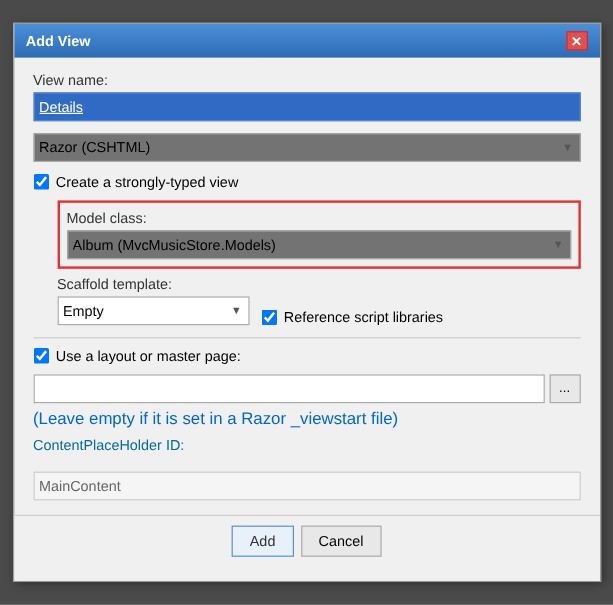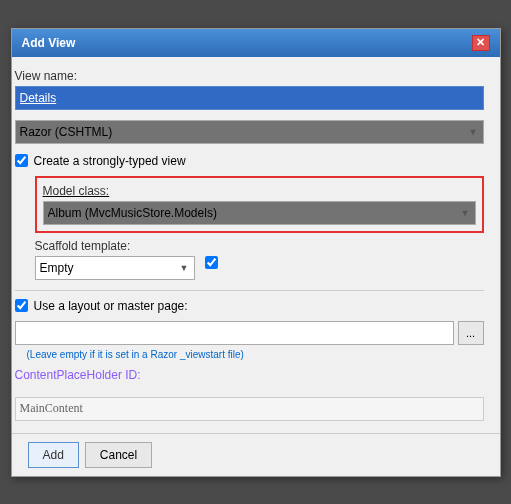--- a/index.html
+++ b/index.html
@@ -36,21 +36,21 @@
       width: 18px;
       height: 16px;
       font-size: 11px;
       cursor: pointer;
       display: flex;
       align-items: center;
       justify-content: center;
       font-weight: bold;
     }
     .dialog-body {
-      padding: 12px 16px 12px 3px;
+      padding: 12px 16px 12px 16px;
     }
     .field-label {
       margin-bottom: 3px;
       color: #333;
     }
     .text-input {
       width: 100%;
       height: 24px;
       border: 1px solid #aaa;
       padding: 2px 4px;
@@ -102,25 +102,24 @@
       width: 13px;
       height: 13px;
     }
     .indented {
       padding-left: 20px;
     }
     .model-class-box {
       border: 2px solid #e53030;
       padding: 6px;
       margin-bottom: 6px;
-      text-decoration: underline;
     }
     .scaffold-row {
       display: flex;
-      align-items: flex-start;
+      align-items: flex-end;
       gap: 10px;
     }
     .scaffold-select-wrapper {
       position: relative;
       width: 160px;
       flex-shrink: 0;
     }
     .scaffold-select-wrapper::after {
       content: '▼';
       font-size: 9px;
@@ -173,44 +172,42 @@
       border: 1px solid #aaa;
       background: #e8e8e8;
       font-size: 11px;
       cursor: pointer;
       display: flex;
       align-items: center;
       justify-content: center;
     }
     .hint-text {
       color: #0066cc;
-      font-size: 10px;
+      font-size: 14px;
       margin-bottom: 8px;
-      margin-left: 12px;
     }
     .content-id-label {
-      color: #8b5cf6;
+      color: #0369a1;
       margin-bottom: 15px;
     }
     .content-id-input {
       width: 100%;
       height: 24px;
       border: 1px solid #ccc;
       padding: 2px 4px;
       font-size: 12px;
       background: #f5f5f5;
       color: #666;
       outline: none;
-      font-family: Liberation Serif, serif;
     }
     .button-row {
       display: flex;
-      justify-content: flex-start;
+      justify-content: center;
       gap: 6px;
-      padding: 8px 16px 8px;
+      padding: 8px 16px 20px;
       border-top: 1px solid #ccc;
       background: #f0f0f0;
     }
     .btn {
       height: 26px;
       padding: 0 14px;
       font-size: 12px;
       cursor: pointer;
       border: 1px solid #aaa;
       background: #e8e8e8;
@@ -276,20 +273,21 @@
               <option>Empty</option>
               <option>Create</option>
               <option>Delete</option>
               <option>Details</option>
               <option>Edit</option>
               <option>List</option>
             </select>
           </div>
           <div class="ref-scripts-row">
             <input type="checkbox" id="ref-scripts" checked="" style="">
+            <label for="ref-scripts">Reference script libraries</label>
           </div>
         </div>
       </div>
     </div>
 
     <hr class="divider">
 
     
 
     

